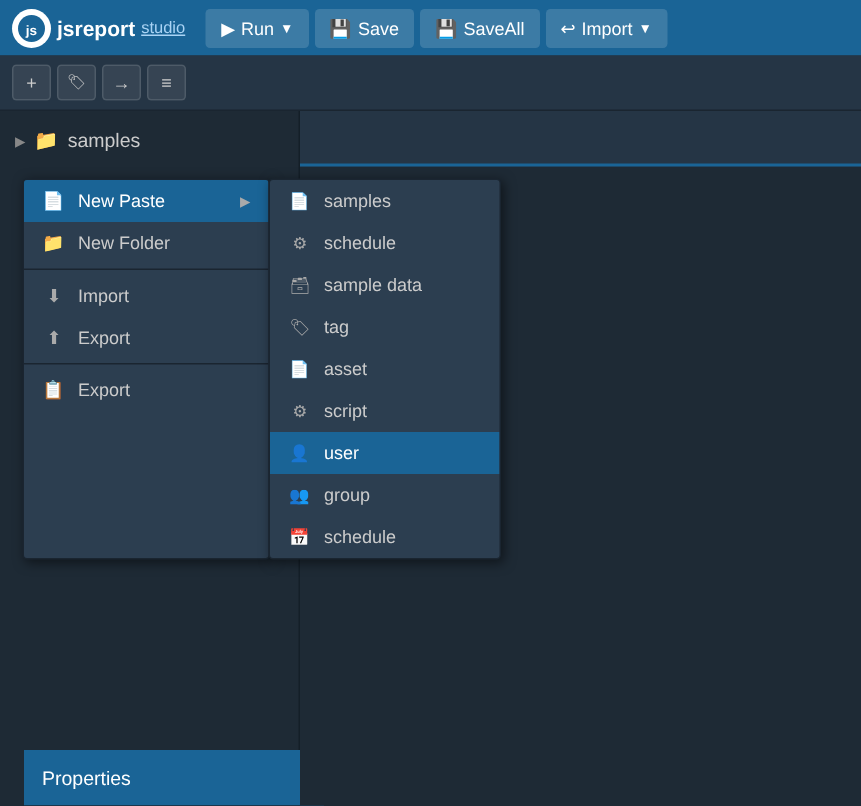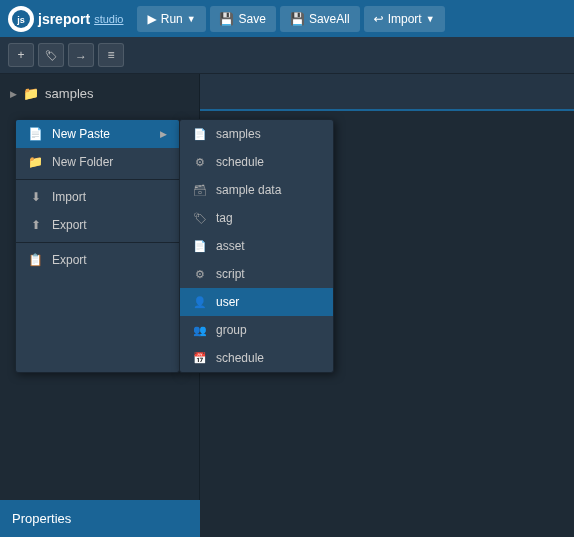--- a/index.html
+++ b/index.html
@@ -188,21 +188,21 @@
       background: #1a6496;
       color: white;
     }
     .submenu-item .sub-icon { font-size: 11px; color: #aaa; width: 16px; text-align: center; }
     .submenu-item.active .sub-icon { color: white; }
 
     
     .properties-bar {
       position: absolute;
       bottom: 0;
-      left: 0;
+      left: 16px;
       width: 200px;
       height: 37px;
       background: #1a6496;
       display: flex;
       align-items: center;
       padding: 0 12px;
       font-size: 13px;
       color: white;
     }
   </style>

